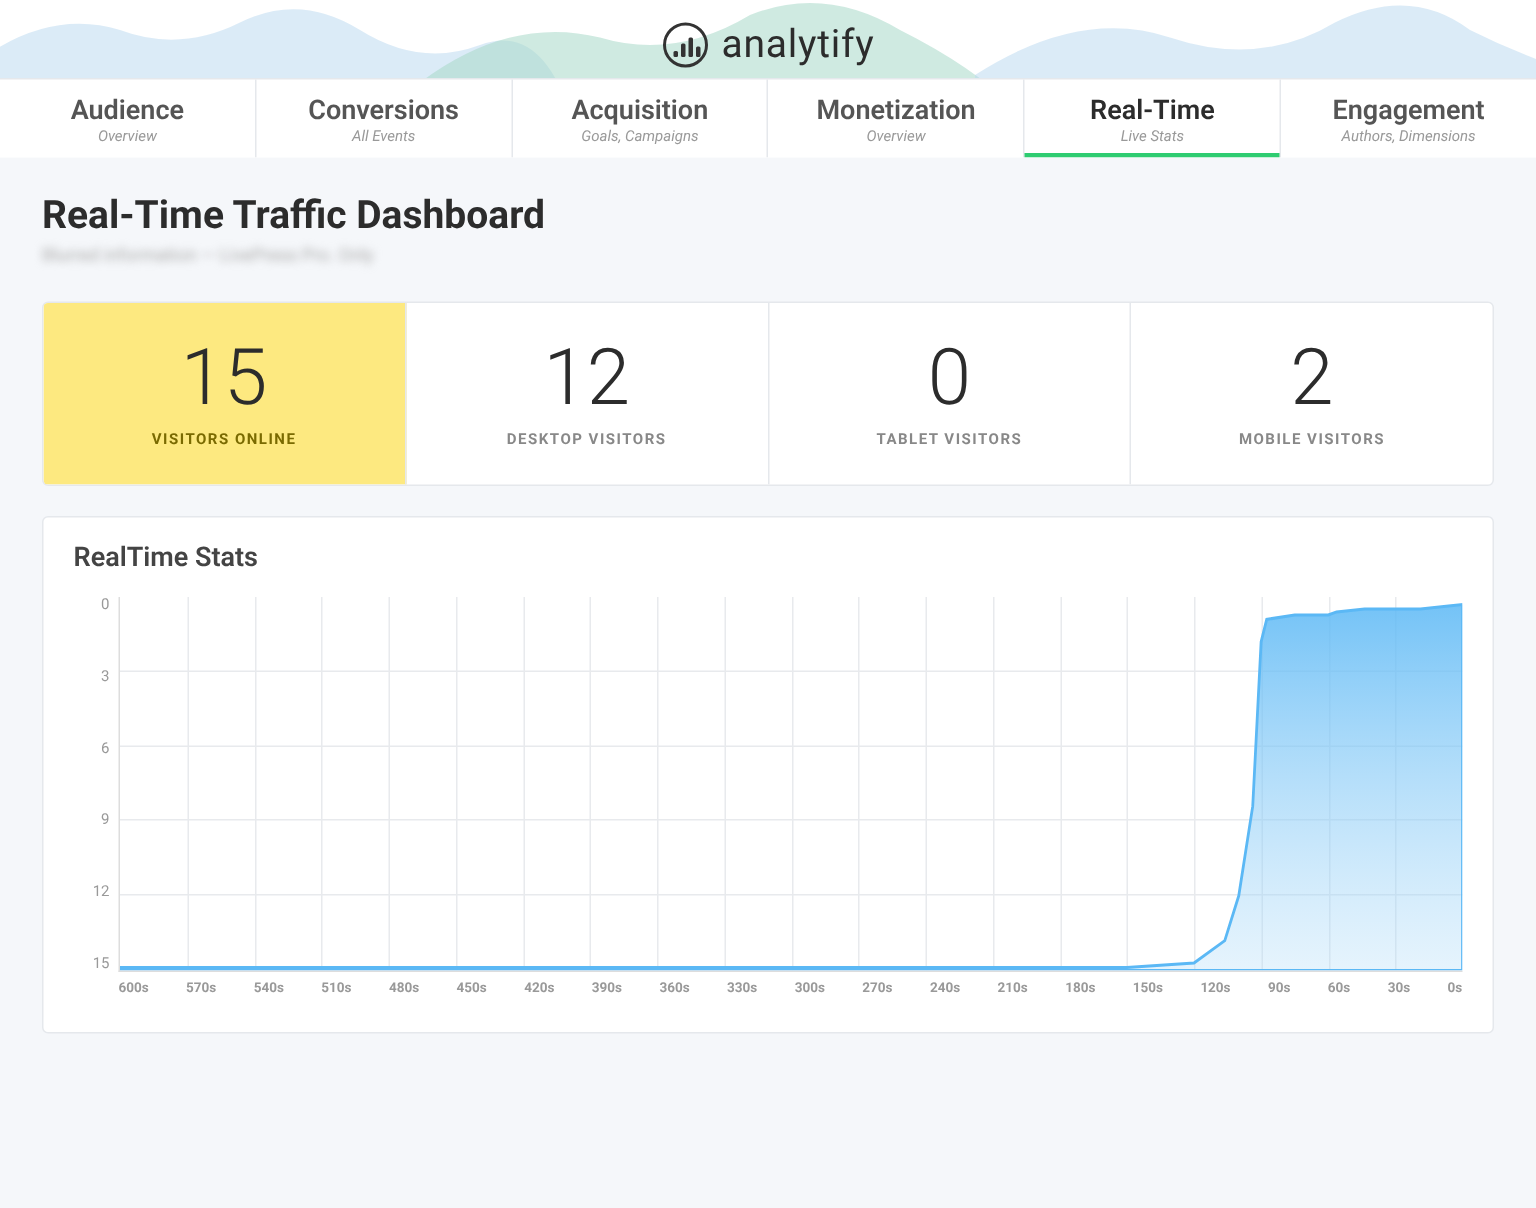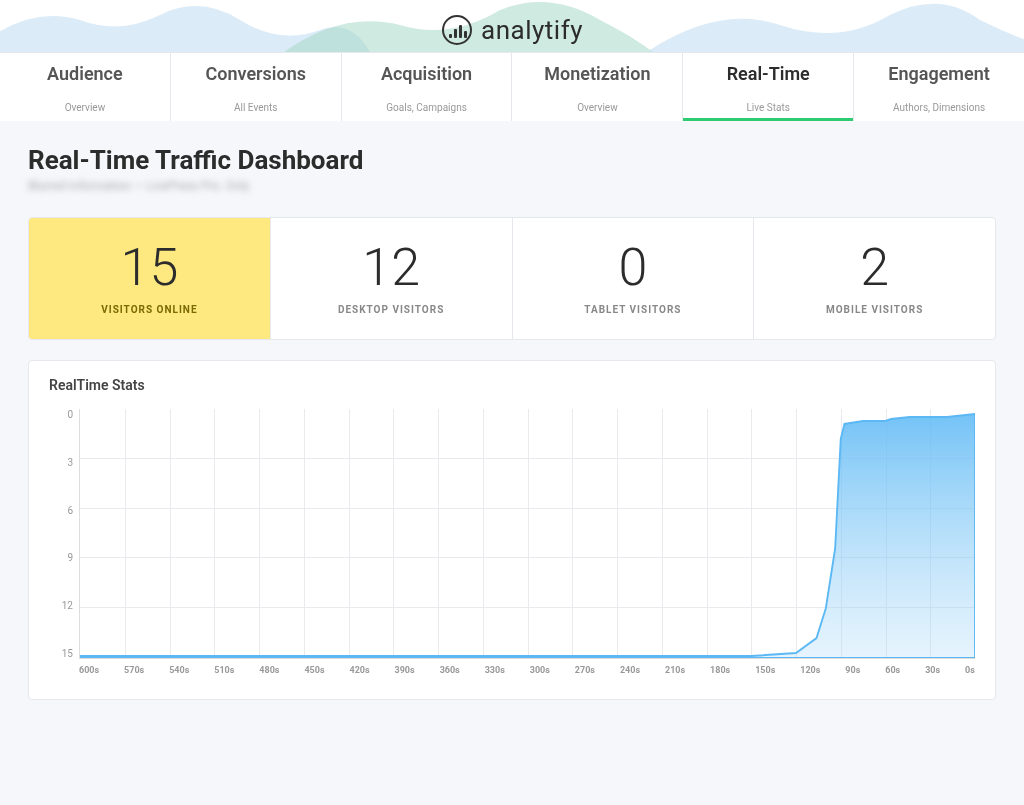--- a/index.html
+++ b/index.html
@@ -56,21 +56,22 @@
     .nav-tab-title {
       font-size: 18px;
       font-weight: 600;
       color: #555;
       display: block;
     }
     .nav-tab-sub {
       font-size: 10px;
       color: #999;
       display: block;
-      margin-top: 18px;
+      margin-top: 2px;
+      font-style: italic;
     }
     .nav-tab.active .nav-tab-title { color: #2c2c2c; }
     .nav-tab.active::after {
       content: '';
       position: absolute;
       bottom: 0; left: 0; right: 0;
       height: 3px;
       background: #2ecc71;
     }
 
@@ -137,21 +138,21 @@
     }
 
     
     .chart-card {
       background: #fff;
       border: 1px solid #e5e8ec;
       border-radius: 4px;
       padding: 16px 20px 10px;
     }
     .chart-title {
-      font-size: 14px;
+      font-size: 18px;
       font-weight: 600;
       color: #444;
       margin-bottom: 16px;
     }
     .chart-container {
       position: relative;
       height: 280px;
       padding-left: 30px;
       padding-bottom: 30px;
     }

